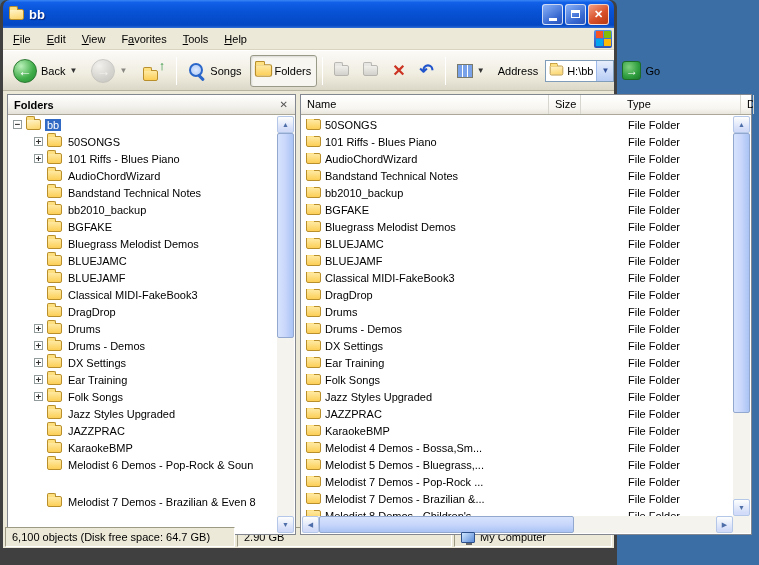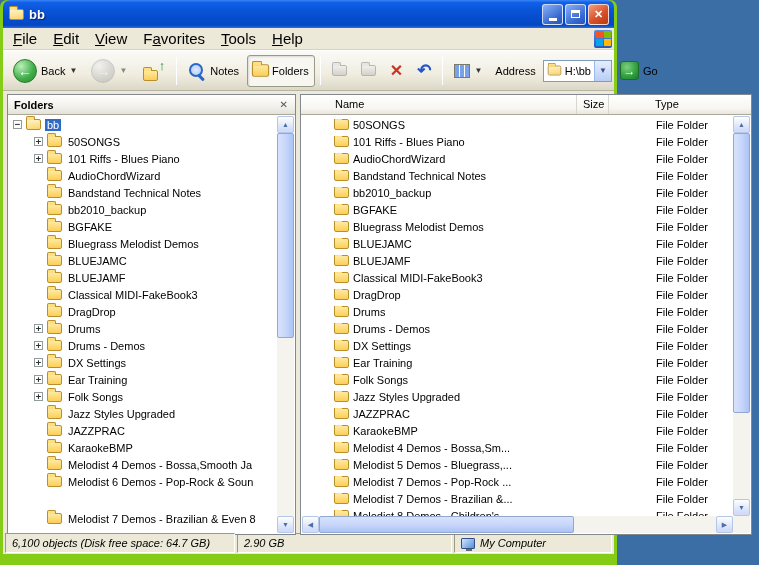--- a/index.html
+++ b/index.html
@@ -1,34 +1,34 @@
 <!DOCTYPE html>
 <html><head>
 <meta charset="utf-8">
 <style>
   * { box-sizing: border-box; margin: 0; padding: 0; }
   html,body { width:759px; height:565px; background:#3a6ea5; font-family:"Liberation Sans", sans-serif; overflow:hidden; }
   .window { position:absolute; left:0; top:0; width:617px; height:565px;
-    background:#84cc16; border-radius:7px 7px 0 0; padding:0 3px 11px 3px; display:flex; flex-direction:column; }
+    background:#404040; border-radius:7px 7px 0 0; padding:0 3px 17px 3px; display:flex; flex-direction:column; }
 
   
   .titlebar { height:28px; flex:0 0 28px; border-radius:7px 7px 0 0; display:flex; align-items:center; padding:0 5px 0 6px;
     background:linear-gradient(180deg,#3a85f5 0%,#1160e8 9%,#0853d6 40%,#0347c4 90%,#2f6fd8 100%); }
   .title-text { color:#fff; font-size:13px; font-weight:bold; margin-left:5px; text-shadow:1px 1px 1px #00227a; flex:1; }
   .tb-buttons { display:flex; gap:2px; }
   .tbtn { width:21px; height:21px; border:1px solid rgba(255,255,255,.75); border-radius:3px; display:flex; align-items:center; justify-content:center; color:#fff; font-size:11px; font-weight:bold; }
   .tbtn.minmax { background:linear-gradient(145deg,#8ab2f8 0%,#3566cf 70%,#2a55b8 100%); }
   .tbtn.close { background:linear-gradient(145deg,#f3a083 0%,#d8502a 55%,#b83a10 100%); }
   .glyph-min { width:8px; height:3px; background:#fff; margin-top:10px; }
   .glyph-max { width:9px; height:8px; border:1px solid #fff; border-top:3px solid #fff; }
 
   
   .menubar { height:22px; flex:0 0 22px; background:#ece9d8; display:flex; align-items:center; padding-left:2px; border-bottom:1px solid #d8d4c0; }
   .menubar-items { display:flex; height:100%; align-items:center; flex:1; }
-  .menu-item { font-size:15px; padding:3px 8px; color:#000; cursor:default; }
+  .menu-item { font-size:11px; padding:3px 8px; color:#000; cursor:default; }
   .menu-item u { text-decoration:underline; }
   .winlogo { width:18px; height:18px; margin-right:2px; display:grid; grid-template-columns:7px 7px; grid-template-rows:7px 7px; gap:1px; align-content:center; justify-content:center; background:linear-gradient(180deg,#5a8ee8,#2a56b8); border-radius:2px; }
   .winlogo span:nth-child(1){background:#f35325;} .winlogo span:nth-child(2){background:#81bc06;}
   .winlogo span:nth-child(3){background:#05a6f0;} .winlogo span:nth-child(4){background:#ffba08;}
 
   
   .toolbar { height:41px; flex:0 0 41px; background:linear-gradient(180deg,#fbfaf7 0%,#f0ede0 60%,#dcd8c8 100%); border-top:1px solid #fff; border-bottom:1px solid #b8b4a2; display:flex; align-items:center; padding:0 4px; gap:2px; font-size:11px; }
   .tbtn2 { display:flex; align-items:center; gap:4px; padding:3px 5px; border:1px solid transparent; border-radius:3px; height:32px; }
   .tbtn2.toggled { background:#f7f6f1; border:1px solid #9a9a89; box-shadow:inset 1px 1px 2px rgba(0,0,0,.12); }
   .tbtn2.disabled { opacity:.55; filter:grayscale(1); }
@@ -73,21 +73,21 @@
 
   .tree { position:absolute; top:21px; left:1px; right:18px; bottom:1px; overflow:hidden; }
   .tree-row { display:flex; align-items:center; height:17px; gap:4px; white-space:nowrap; overflow:hidden; font-size:11px; }
   .expander { width:9px; height:9px; flex:0 0 9px; border:1px solid #919b9c; background:#fff; display:flex; align-items:center; justify-content:center; font:bold 9px/1 "DejaVu Sans Mono", monospace; color:#333; }
   .expander.hidden-exp { border-color:transparent; background:transparent; }
   .tree-label { padding:0 2px; }
   .tree-label.sel { background:#316ac5; color:#fff; }
 
   .list-header { position:absolute; top:0; left:0; right:0; height:20px; display:flex; background:linear-gradient(180deg,#ffffff,#f7f6f1 70%,#e8e6dc); border-bottom:1px solid #aca899; font-size:11px; }
   .hcell { padding:3px 6px; border-right:1px solid #d8d7cf; white-space:nowrap; overflow:hidden; }
-  .col-name { width:248px; flex:0 0 248px;margin-left:28px; }
+  .col-name { width:248px; flex:0 0 248px; }
   .col-size { width:32px; flex:0 0 32px; text-align:left; padding-right:4px; }
   .col-type { width:120px; flex:0 0 120px;margin-left:40px; }
   .col-date { flex:1; overflow:hidden; }
   .file-list { position:absolute; top:21px; left:1px; right:18px; bottom:18px; overflow:hidden; }
   .list-row { display:flex; align-items:center; height:17px; font-size:11px; }
   .cell { white-space:nowrap; overflow:hidden; padding:0 6px; }
   .cell.col-name { display:flex; align-items:center; gap:4px; padding-left:4px; }
   .nm { overflow:hidden; white-space:nowrap; }
 
   
@@ -97,21 +97,21 @@
   .vscroll .sb-btn.top { top:0; } .vscroll .sb-btn.bottom { bottom:0; }
   .sb-thumb { position:absolute; background:linear-gradient(90deg,#d7e3fc,#c8d6fb 50%,#aac4f4); border:1px solid #93a8ce; border-radius:2px; }
   .sb-thumb.v { left:0; width:17px; }
   .hscroll { position:absolute; left:1px; right:18px; bottom:1px; height:17px; background:#f4f3ee; }
   .hscroll .sb-btn.left { left:0; top:0; } .hscroll .sb-btn.right { right:0; top:0; }
   .sb-thumb.h { top:0; height:17px; background:linear-gradient(180deg,#d7e3fc,#c8d6fb 50%,#aac4f4); }
   .sb-corner { position:absolute; right:1px; bottom:1px; width:17px; height:17px; background:#f4f3ee; }
 
   
   .statusbar { height:23px; flex:0 0 23px; background:#ece9d8; display:flex; align-items:stretch; padding:2px 2px 1px 2px; gap:2px; font-size:11px; }
-  .scell { border:1px solid; border-color:#9d9a84 #fff #fff #9d9a84; padding:2px 6px; display:flex; align-items:center; gap:5px; white-space:nowrap; overflow:hidden;font-style:italic; }
+  .scell { border:1px solid; border-color:#9d9a84 #fff #fff #9d9a84; padding:2px 6px; display:flex; align-items:center; gap:5px; white-space:nowrap; overflow:hidden; }
   .scell.main { flex:1; }
   .scell.mid { width:215px; flex:0 0 215px; }
   .scell.zone { width:158px; flex:0 0 158px; }
   .mycomp-icon { width:14px; height:11px; border:1px solid #2d4f8a; border-radius:1px; background:linear-gradient(135deg,#cfe6ff,#5b8cd8); position:relative; flex:0 0 14px; }
   .mycomp-icon::after { content:""; position:absolute; left:4px; bottom:-3px; width:6px; height:2px; background:#6a6a6a; }
 </style>
 </head>
 <body>
 
 <div class="window">
@@ -159,21 +159,21 @@
     </div>
     <div class="tbtn2">
       <span class="upicon">
           <span class="fold"></span>
           <span class="uparr">↑</span>
         </span>
     </div>
     <span class="sep"></span>
     <div class="tbtn2">
       <span class="mag"></span>
-      <span>Notes</span>
+      <span>Songs</span>
     </div>
     <div class="tbtn2 toggled">
       <span class="fold big"></span>
       <span>Folders</span>
     </div>
     <span class="sep"></span>
     <div class="tbtn2 disabled">
       <span class="fold gray"></span>
     </div>
     <div class="tbtn2 disabled">
@@ -302,25 +302,20 @@
           </div>
           <div class="tree-row" style="padding-left: 25px;">
             <span class="expander hidden-exp"></span>
             <span class="fold"></span>
             <span class="tree-label">JAZZPRAC</span>
           </div>
           <div class="tree-row" style="padding-left: 25px;">
             <span class="expander hidden-exp"></span>
             <span class="fold"></span>
             <span class="tree-label">KaraokeBMP</span>
-          </div>
-          <div class="tree-row" style="padding-left: 25px;">
-            <span class="expander hidden-exp"></span>
-            <span class="fold"></span>
-            <span class="tree-label">Melodist 4 Demos - Bossa,Smooth Ja</span>
           </div>
           <div class="tree-row" style="padding-left: 25px;">
             <span class="expander hidden-exp"></span>
             <span class="fold"></span>
             <span class="tree-label">Melodist 6 Demos - Pop-Rock &amp; Soun</span>
           </div>
           <div class="tree-row" style="padding-left: 25px; margin-top: 20px;">
             <span class="expander hidden-exp"></span>
             <span class="fold"></span>
             <span class="tree-label">Melodist 7 Demos - Brazilian &amp; Even 8</span>

